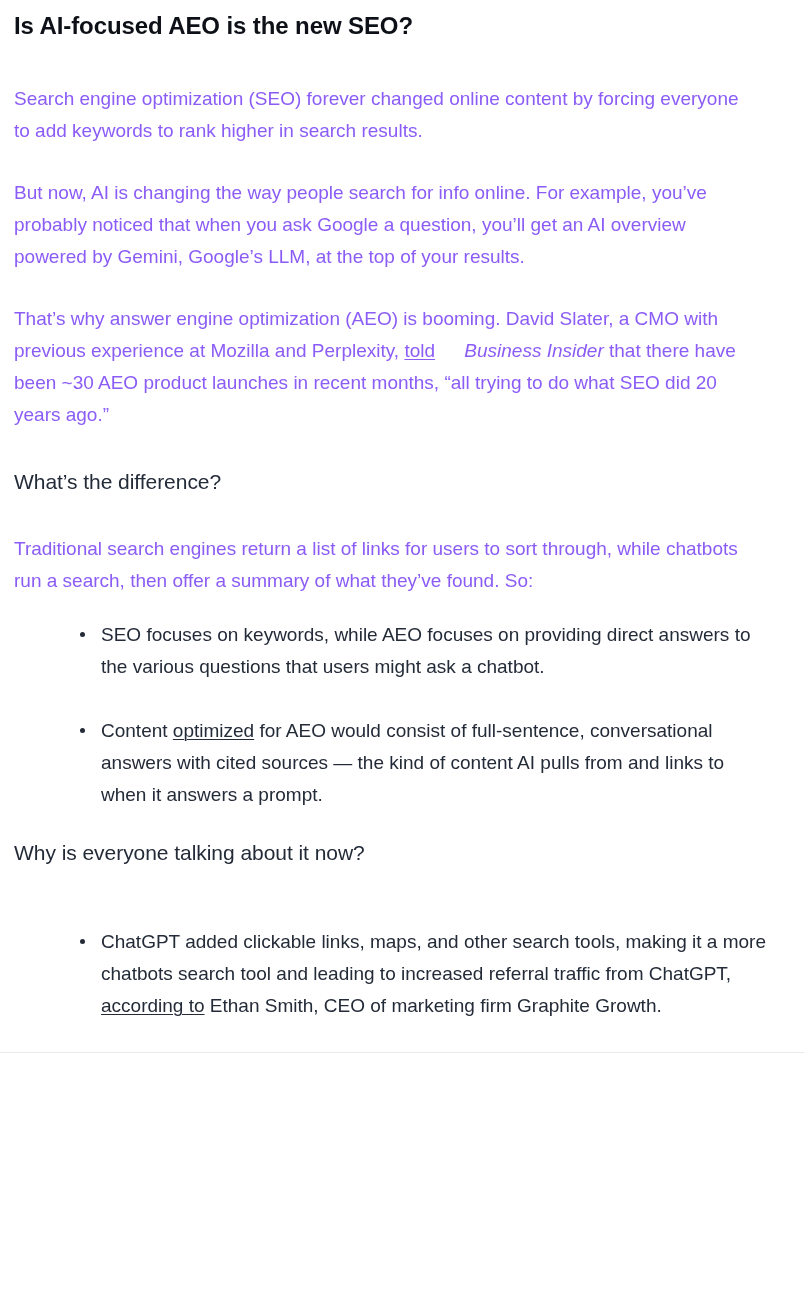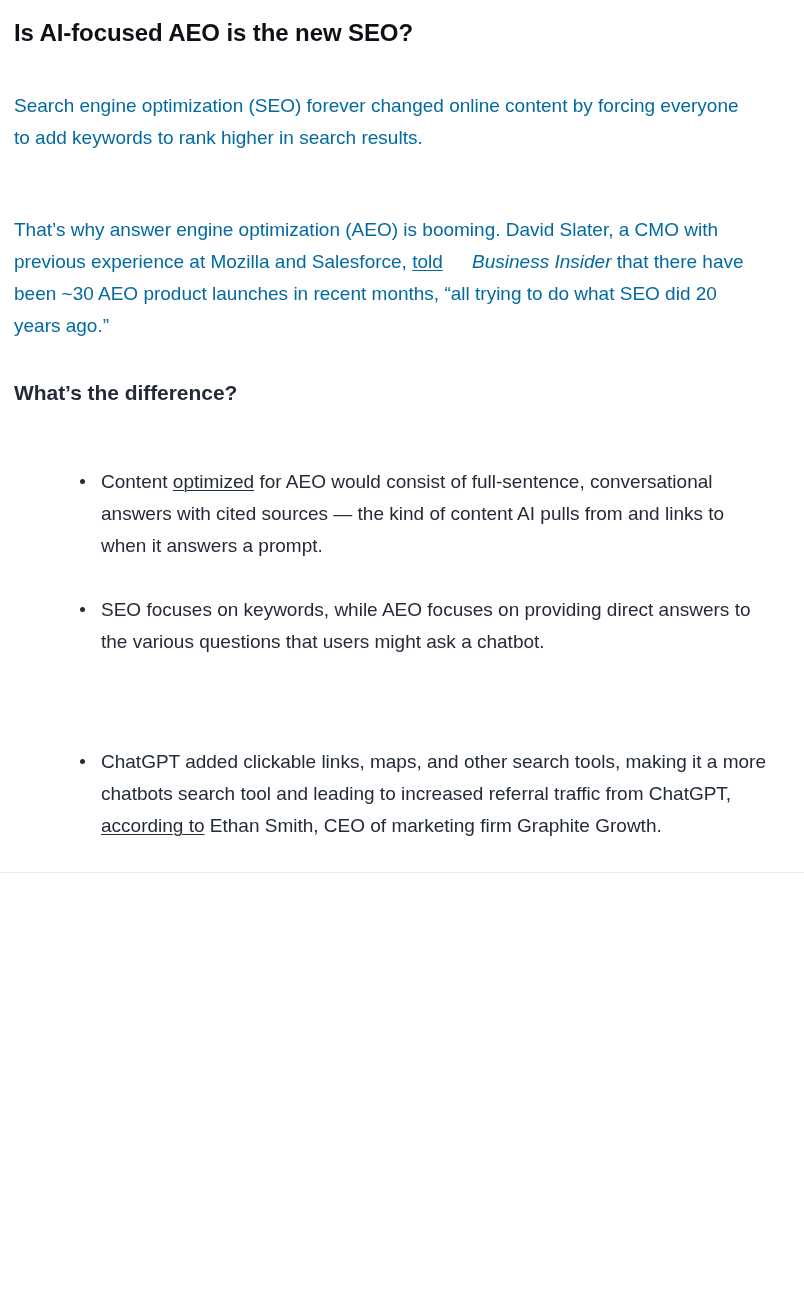--- a/index.html
+++ b/index.html
@@ -10,43 +10,43 @@
   body {
     width: 804px;
     min-height: 1306px;
     font-family: "Liberation Sans", sans-serif;
     -webkit-font-smoothing: antialiased;
   }
   .article {
     position: relative;
     width: 804px;
     box-sizing: border-box;
-    padding: 12px 14px 0 14px;
+    padding: 5px 14px 0 14px;
   }
   .article-title {
     font-size: 24px;
     line-height: 30px;
     font-weight: 700;
     color: #0d1117;
     letter-spacing: -0.1px;
     margin: 0;
     padding-top: 6px;
   }
   .section-heading {
     font-size: 21px;
     line-height: 27px;
-    font-weight: 700;
+    font-weight: 400;
     color: #242b38;
     letter-spacing: -0.05px;
     margin: 0;
   }
   .body-text {
     font-size: 19px;
     line-height: 32px;
-    color: #0369a1;
+    color: #8b5cf6;
     margin: 0;
     max-width: 745px;
   }
   
   .gap-title-p   { height: 42px; }
   .gap-p-p       { height: 30px; }
   .gap-p-h       { height: 37px; }
   .gap-h-p       { height: 38px; }
   .gap-p-list    { height: 22px; }
   .gap-list-h    { height: 28px; }
@@ -100,45 +100,48 @@
 <div class="article">
 
   <h1 class="article-title">Is AI-focused AEO is the new SEO?</h1>
 
   <div class="gap-title-p"></div>
 
   <p class="body-text">Search engine optimization (SEO) forever changed online content by forcing everyone to add keywords to rank higher in search results.</p>
 
   <div class="gap-p-p"></div>
 
+  <p class="body-text">But now, AI is changing the way people search for info online. For example, you’ve probably noticed that when you ask Google a question, you’ll get an AI overview powered by Gemini, Google’s LLM, at the top of your results.</p>
 
   <div class="gap-p-p"></div>
 
-  <p class="body-text"><span>That’s why answer engine optimization (AEO) is booming. David Slater, a CMO with previous experience at Mozilla and Salesforce, </span><a class="inline-link" href="#">told</a><span> </span><em class="inline-em">Business Insider</em><span> that there have been ~30 AEO product launches in recent months, “all trying to do what SEO did 20 years ago.”</span></p>
+  <p class="body-text"><span>That’s why answer engine optimization (AEO) is booming. David Slater, a CMO with previous experience at Mozilla and Perplexity, </span><a class="inline-link" href="#">told</a><span> </span><em class="inline-em">Business Insider</em><span> that there have been ~30 AEO product launches in recent months, “all trying to do what SEO did 20 years ago.”</span></p>
 
   <div class="gap-p-h"></div>
 
   <h2 class="section-heading">What’s the difference?</h2>
 
   <div class="gap-h-p"></div>
 
+  <p class="body-text">Traditional search engines return a list of links for users to sort through, while chatbots run a search, then offer a summary of what they’ve found. So:</p>
 
   <div class="gap-p-list"></div>
 
   <ul class="bullet-list">
     <li class="bullet-item">
-      <span class="bullet-dot"></span><span>Content </span><a class="inline-link" href="#">optimized</a><span> for AEO would consist of full-sentence, conversational answers with cited sources — the kind of content AI pulls from and links to when it answers a prompt.</span>
+      <span class="bullet-dot"></span><span>SEO focuses on keywords, while AEO focuses on providing direct answers to the various questions that users might ask a chatbot.</span>
     </li>
     <li class="bullet-item">
-      <span class="bullet-dot"></span><span>SEO focuses on keywords, while AEO focuses on providing direct answers to the various questions that users might ask a chatbot.</span>
+      <span class="bullet-dot"></span><span>Content </span><a class="inline-link" href="#">optimized</a><span> for AEO would consist of full-sentence, conversational answers with cited sources — the kind of content AI pulls from and links to when it answers a prompt.</span>
     </li>
   </ul>
 
   <div class="gap-list-h"></div>
 
+  <h2 class="section-heading">Why is everyone talking about it now?</h2>
 
   <div class="gap-h-p"></div>
 
 
   <div class="gap-p-list"></div>
 
   <ul class="bullet-list">
     <li class="bullet-item">
       <span class="bullet-dot"></span><span>ChatGPT added clickable links, maps, and other search tools, making it a more chatbots search tool and leading to increased referral traffic from ChatGPT, </span><a class="inline-link" href="#">according to</a><span> Ethan Smith, CEO of marketing firm Graphite Growth.</span>
     </li>

